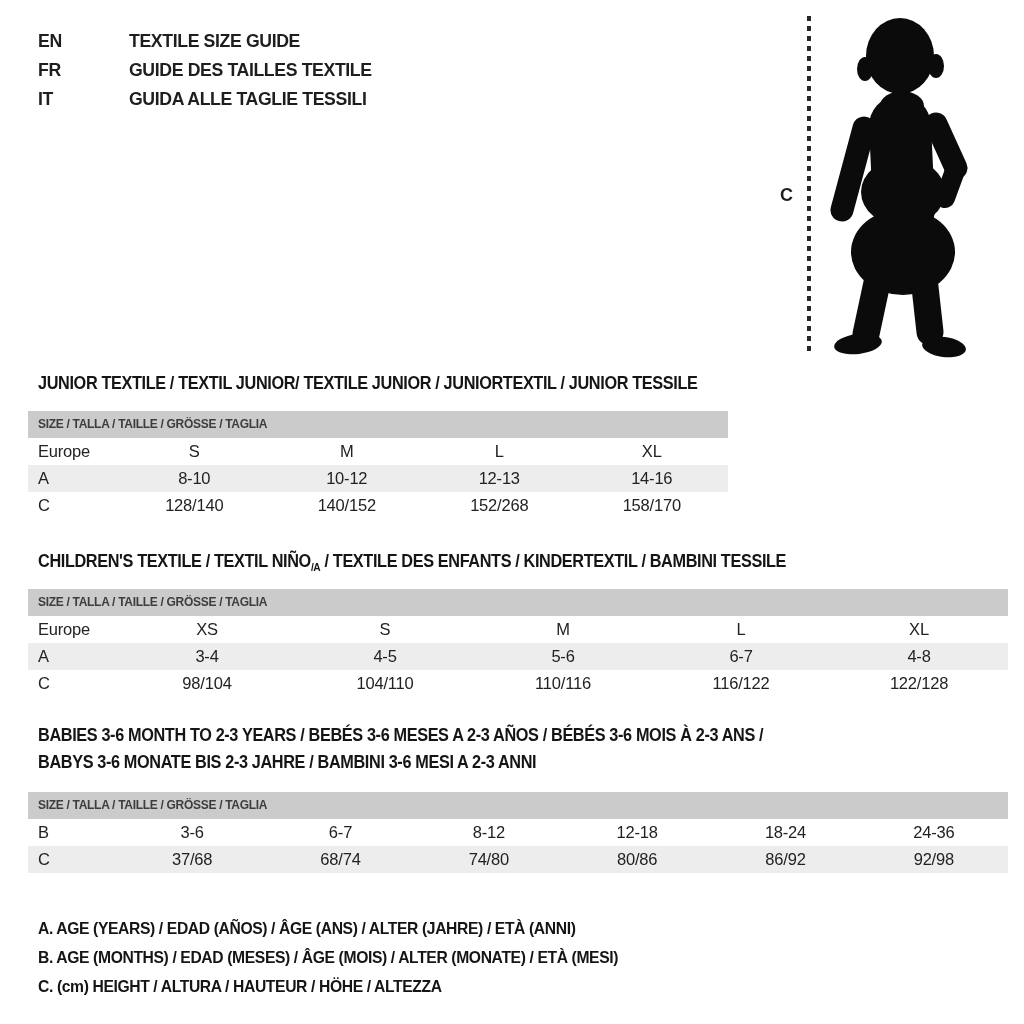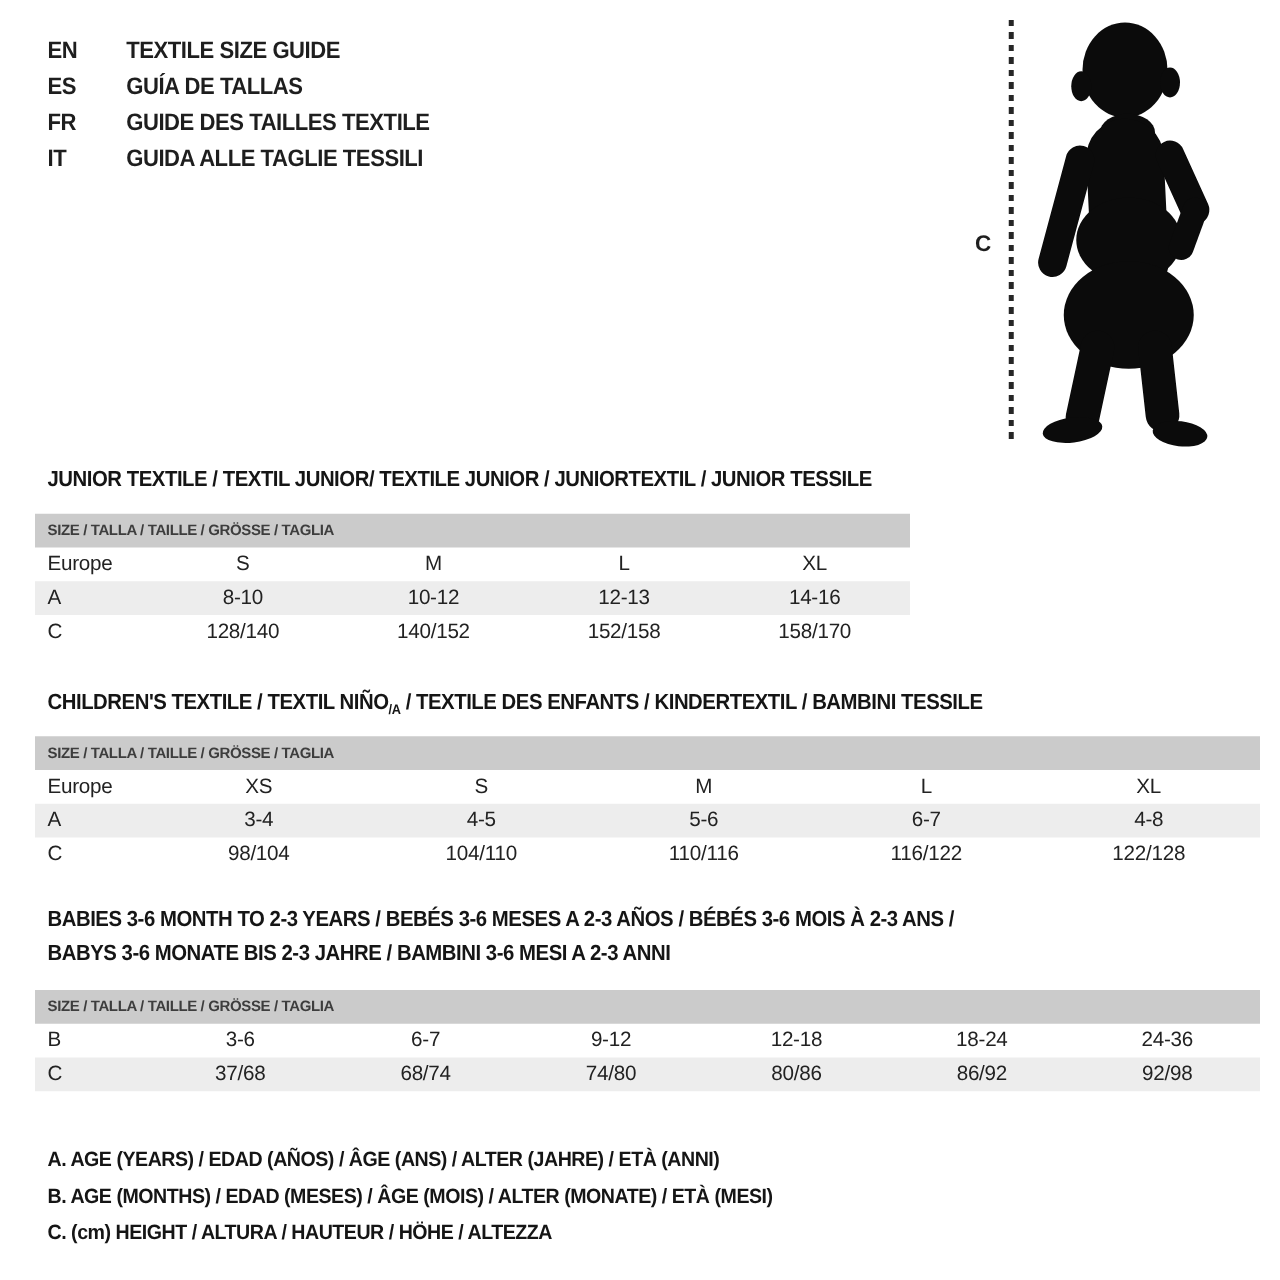--- a/index.html
+++ b/index.html
@@ -2,21 +2,21 @@
 <html><head>
 <meta charset="utf-8">
 <style>
   * { margin: 0; padding: 0; box-sizing: border-box; }
   html, body { width: 1024px; height: 1024px; background: #ffffff; }
   body { font-family: "Liberation Sans", sans-serif; color: #1e1e1e; }
   .canvas { position: relative; width: 1024px; height: 1024px; background: #ffffff; overflow: hidden; }
 
   
   .lang-list { position: absolute; left: 38px; top: 26px; }
-  .lang-row { display: flex; height: 29px; align-items: center; }
+  .lang-row { display: flex; height: 29px; align-items: center; gap: 28px; }
   .lang-code, .lang-title {
     font-weight: bold; font-size: 19px; letter-spacing: -0.4px;
     transform: scaleX(0.93); transform-origin: left center; white-space: nowrap;
   }
   .lang-code { width: 63px; flex: 0 0 63px; }
 
   
   .measure-line {
     position: absolute; left: 807px; top: 16px; width: 4px; height: 340px;
     background: repeating-linear-gradient(to bottom, #262626 0px, #262626 5px, transparent 5px, transparent 10px);
@@ -66,24 +66,20 @@
 <body>
 
 <div class="canvas">
 
   <div class="lang-list">
     <div class="lang-row">
       <span class="lang-code">EN</span>
       <span class="lang-title">TEXTILE SIZE GUIDE</span>
     </div>
     <div class="lang-row">
-      <span class="lang-code">ES</span>
-      <span class="lang-title">GUÍA DE TALLAS</span>
-    </div>
-    <div class="lang-row">
       <span class="lang-code">FR</span>
       <span class="lang-title">GUIDE DES TAILLES TEXTILE</span>
     </div>
     <div class="lang-row">
       <span class="lang-code">IT</span>
       <span class="lang-title">GUIDA ALLE TAGLIE TESSILI</span>
     </div>
   </div>
 
   <div class="measure-line"></div>
@@ -128,21 +124,21 @@
       <span class="lbl">A</span>
       <span class="cell">8-10</span>
       <span class="cell">10-12</span>
       <span class="cell">12-13</span>
       <span class="cell">14-16</span>
     </div>
     <div class="row">
       <span class="lbl">C</span>
       <span class="cell">128/140</span>
       <span class="cell">140/152</span>
-      <span class="cell">152/158</span>
+      <span class="cell">152/268</span>
       <span class="cell">158/170</span>
     </div>
   </div>
 
   <div class="heading h2"><span>CHILDREN'S TEXTILE / TEXTIL NIÑO</span><sub class="hsub">/A</sub><span> / TEXTILE DES ENFANTS / KINDERTEXTIL / BAMBINI TESSILE</span></div>
   <div class="sg-table t2">
     <div class="bar">SIZE / TALLA / TAILLE / GRÖSSE / TAGLIA</div>
     <div class="row">
       <span class="lbl">Europe</span>
       <span class="cell">XS</span>
@@ -172,21 +168,21 @@
   <div class="heading h3">
     <div>BABIES 3-6 MONTH TO 2-3 YEARS / BEBÉS 3-6 MESES A 2-3 AÑOS / BÉBÉS 3-6 MOIS À 2-3 ANS /</div>
     <div>BABYS 3-6 MONATE BIS 2-3 JAHRE / BAMBINI 3-6 MESI A 2-3 ANNI</div>
   </div>
   <div class="sg-table t3">
     <div class="bar">SIZE / TALLA / TAILLE / GRÖSSE / TAGLIA</div>
     <div class="row">
       <span class="lbl">B</span>
       <span class="cell">3-6</span>
       <span class="cell">6-7</span>
-      <span class="cell">9-12</span>
+      <span class="cell">8-12</span>
       <span class="cell">12-18</span>
       <span class="cell">18-24</span>
       <span class="cell">24-36</span>
     </div>
     <div class="row striped">
       <span class="lbl">C</span>
       <span class="cell">37/68</span>
       <span class="cell">68/74</span>
       <span class="cell">74/80</span>
       <span class="cell">80/86</span>

